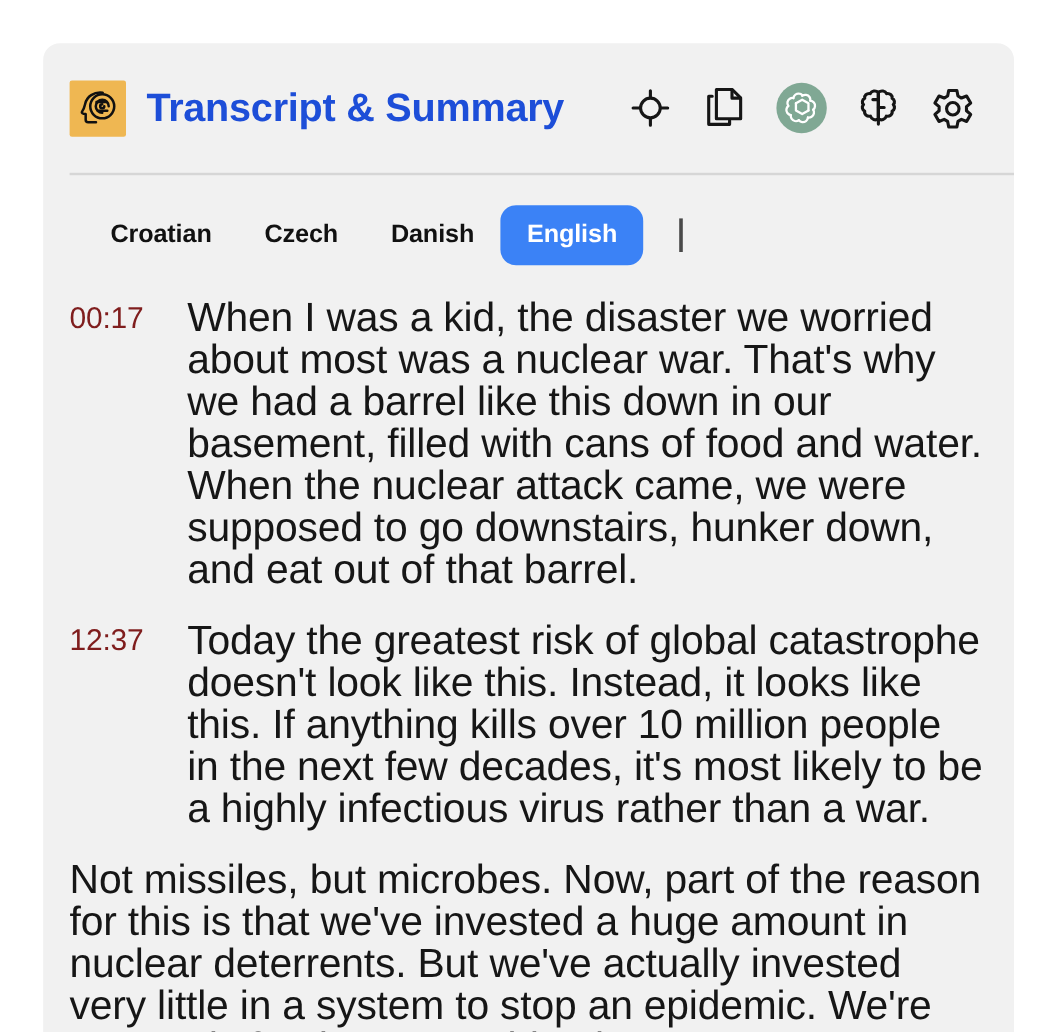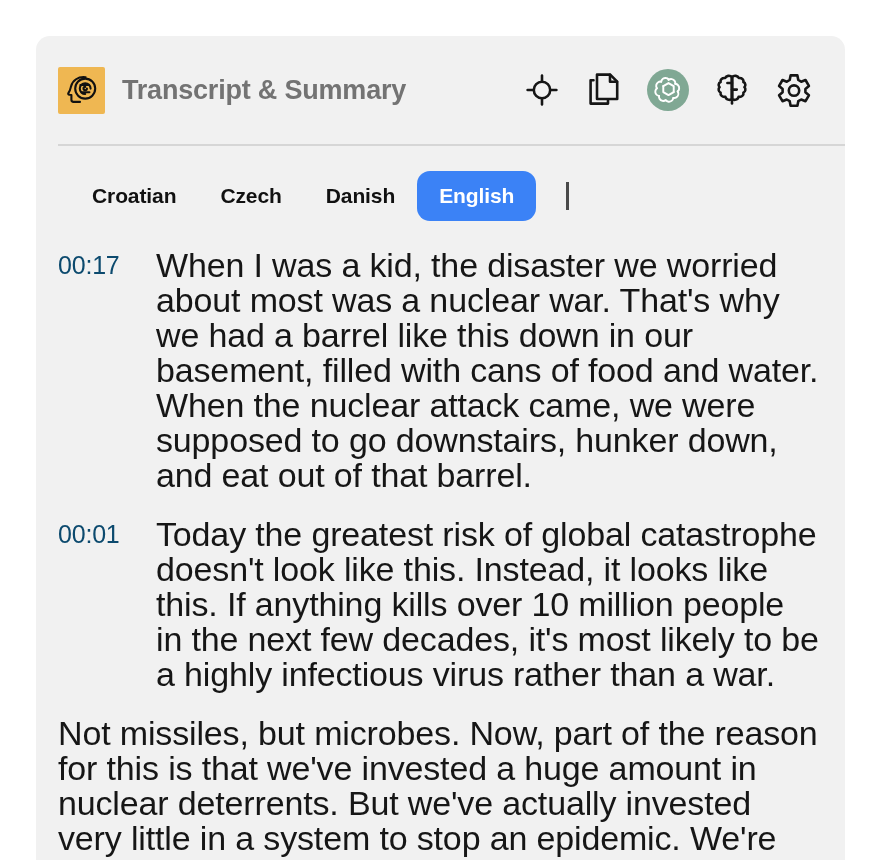--- a/index.html
+++ b/index.html
@@ -56,23 +56,23 @@
     height: 47px;
     background: #EFB752;
     border-radius: 2px;
     display: flex;
     align-items: center;
     justify-content: center;
     flex: 0 0 auto;
   }
 
   .brand-title {
-    font-size: 27px;
+    font-size: 33px;
     font-weight: 700;
-    color: #737373;
+    color: #1d4ed8;
     letter-spacing: -0.2px;
     white-space: nowrap;
   }
 
   .header-actions {
     margin-left: auto;
     display: flex;
     align-items: center;
     gap: 24px;
     padding-right: 10px;
@@ -160,21 +160,21 @@
     align-items: flex-start;
     padding: 0 26px 0 22px;
     margin-bottom: 24px;
   }
 
   .cue-time {
     flex: 0 0 auto;
     width: 98px;
     font-size: 25px;
     font-weight: 400;
-    color: #0c4a6e;
+    color: #7f1d1d;
     line-height: 35px;
     cursor: pointer;
     letter-spacing: -0.2px;
   }
 
   .cue-text {
     flex: 1 1 auto;
     font-size: 34px;
     font-weight: 400;
     color: #161616;
@@ -279,21 +279,21 @@
     </div>
 
     <div class="transcript">
 
       <div class="cue">
         <div class="cue-time">00:17</div>
         <div class="cue-text">When I was a kid, the disaster we worried about most was a nuclear war. That's why we had a barrel like this down in our basement, filled with cans of food and water. When the nuclear attack came, we were supposed to go downstairs, hunker down, and eat out of that barrel.</div>
       </div>
 
       <div class="cue">
-        <div class="cue-time">00:01</div>
+        <div class="cue-time">12:37</div>
         <div class="cue-text">Today the greatest risk of global catastrophe doesn't look like this. Instead, it looks like this. If anything kills over 10 million people in the next few decades, it's most likely to be a highly infectious virus rather than a war.</div>
       </div>
 
       <div class="cue">
         <div class="cue-text">Not missiles, but microbes. Now, part of the reason for this is that we've invested a huge amount in nuclear deterrents. But we've actually invested very little in a system to stop an epidemic. We're not ready for the next epidemic.</div>
       </div>
 
     </div>
 
   </div>

